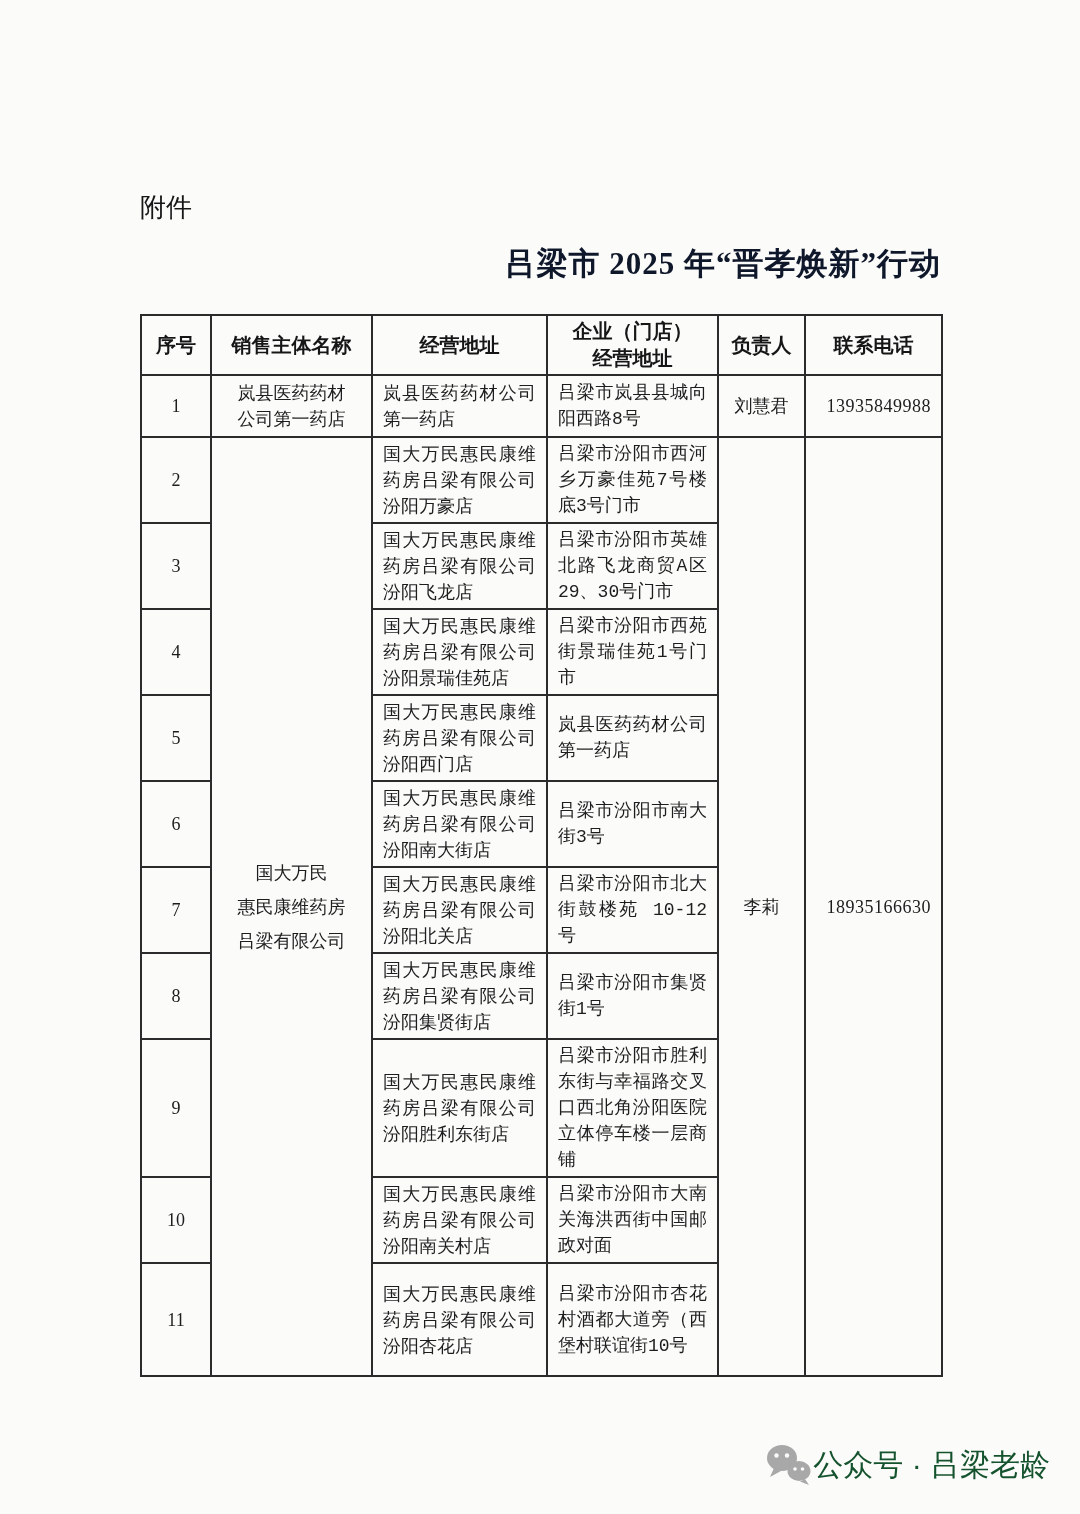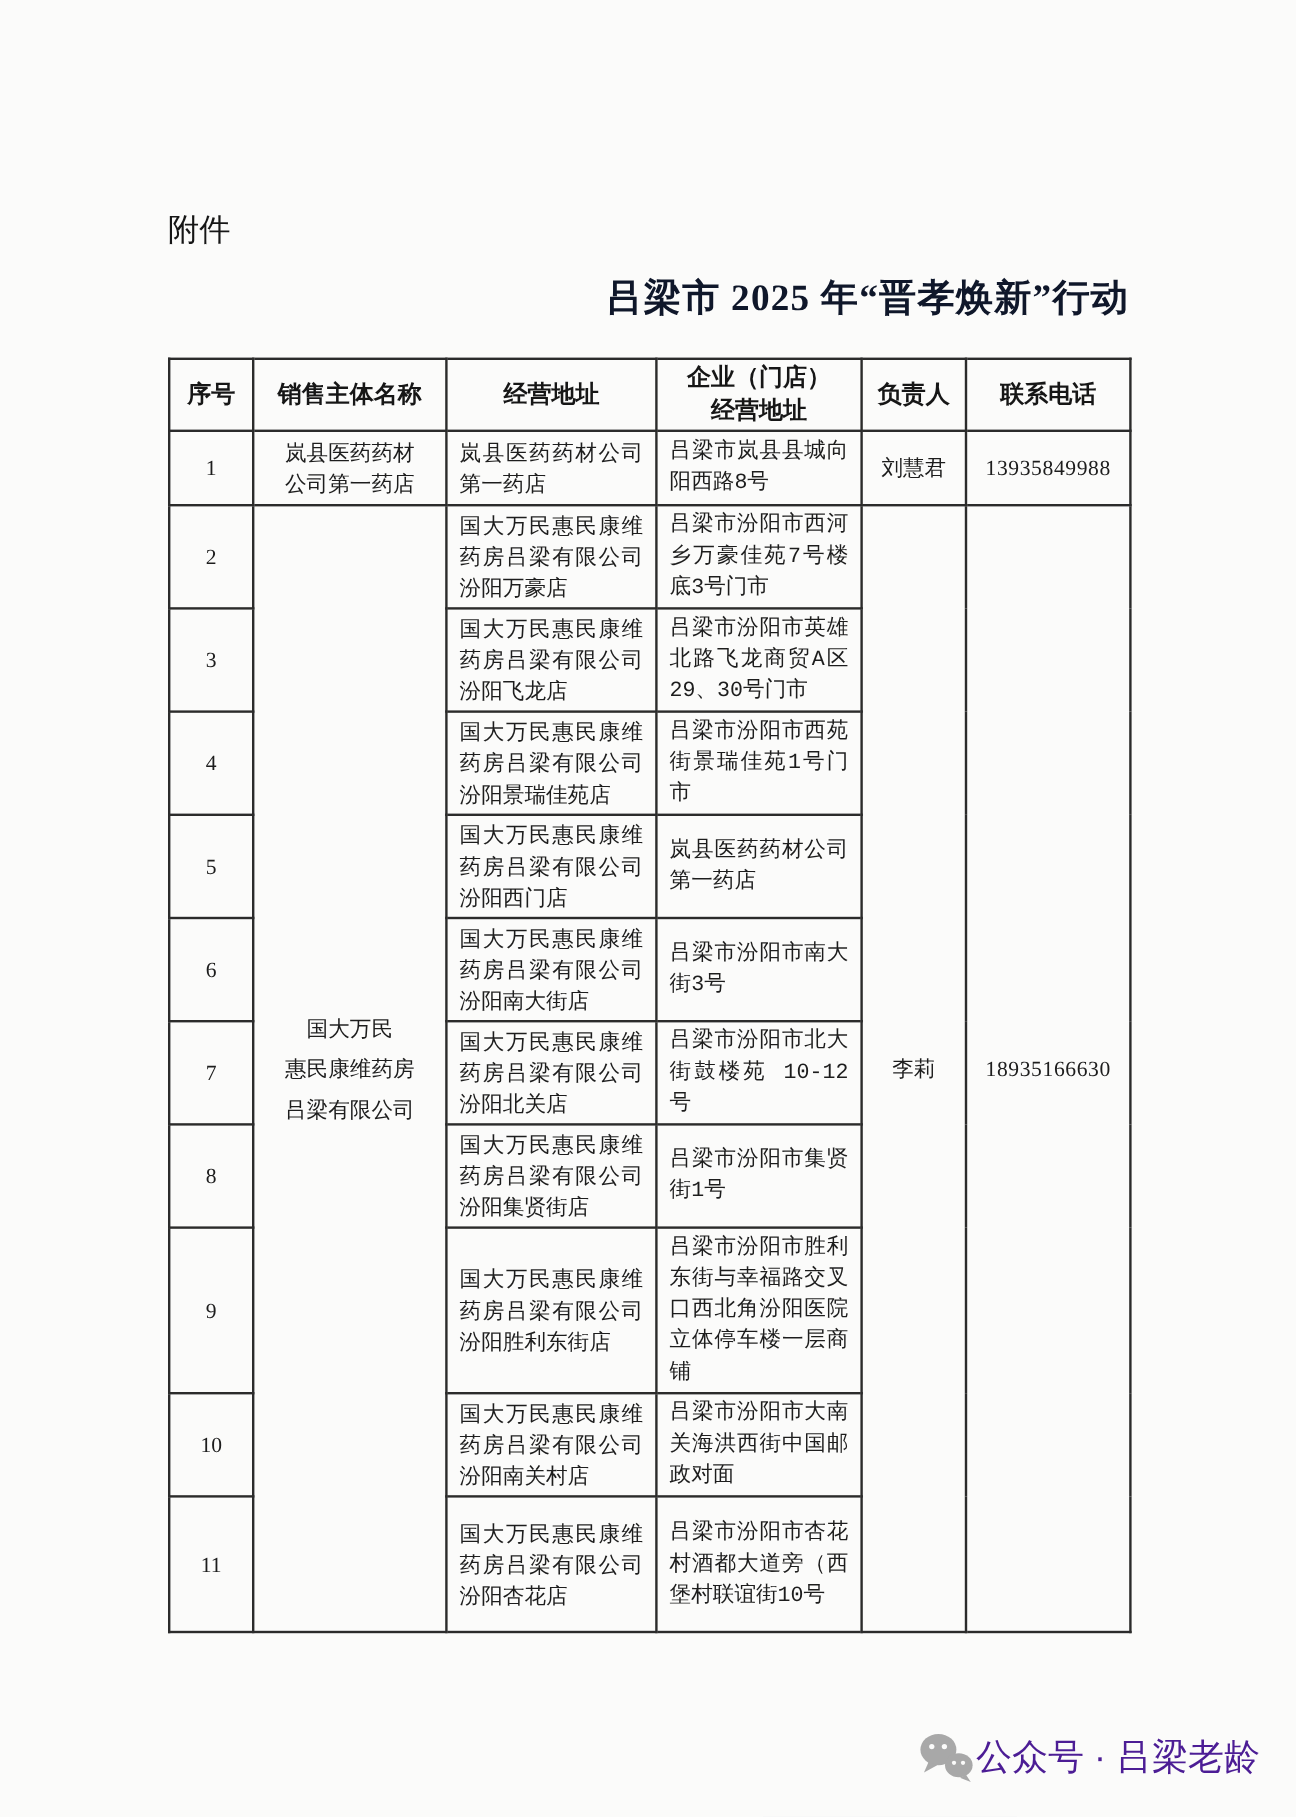--- a/index.html
+++ b/index.html
@@ -6,21 +6,21 @@
   body { background:#e9e9e9; }
   .page {
     position:relative;
     width:1080px; height:1514px;
     margin:0 auto;
     background:#fbfbfa;
     overflow:hidden;
     font-family:"Liberation Serif","DejaVu Serif",serif;
     color:#1d1d1d;
   }
-  .content { position:absolute; left:140px; top:174px; width:801px; }
+  .content { position:absolute; left:140px; top:190px; width:801px; }
   .attachment {
     font-family:"Liberation Sans","DejaVu Sans",sans-serif;
     font-size:26px; line-height:34px; color:#161616;
   }
   .doc-title {
     margin:14px 0 0 0;
     text-align:right;
     font-weight:bold;
     font-size:31px;
     line-height:52px;
@@ -49,26 +49,26 @@
   }
   table.main td { font-size:18px; line-height:26px; padding:3px 10px; }
   .c-seq    { text-align:center; font-size:19px; padding:3px 2px; }
   .c-entity { text-align:center; padding:3px 8px; }
   .c-entity .narrow { display:block; max-width:115px; margin:0 auto; }
   .c-entity-merged { text-align:center; padding:3px 6px;font-family:Liberation Serif, serif; }
   .c-entity-merged div { line-height:34px; }
   .c-store  { text-align:justify; padding:3px 12px; }
   .c-addr   { text-align:justify; padding:3px 12px;font-family:Liberation Mono, monospace; }
   .c-person { text-align:center; font-size:19px; padding:3px 4px; }
-  .c-phone  { text-align:center; font-size:19px; letter-spacing:.5px; padding:3px 4px;margin-top:11px; }
+  .c-phone  { text-align:right; font-size:19px; letter-spacing:.5px; padding:3px 4px;margin-top:11px; }
   .watermark {
     position:absolute;
     top:1442px; right:30px;
     display:flex; align-items:center; 
-    color:#4c1d95;
+    color:#14532d;
     font-family:"Liberation Sans","DejaVu Sans",sans-serif;
     font-size:30px; line-height:46px;
     user-select:none;
   }
   .watermark svg { display:block; }
 </style>
 </head>
 <body>
 
 <div class="page">

